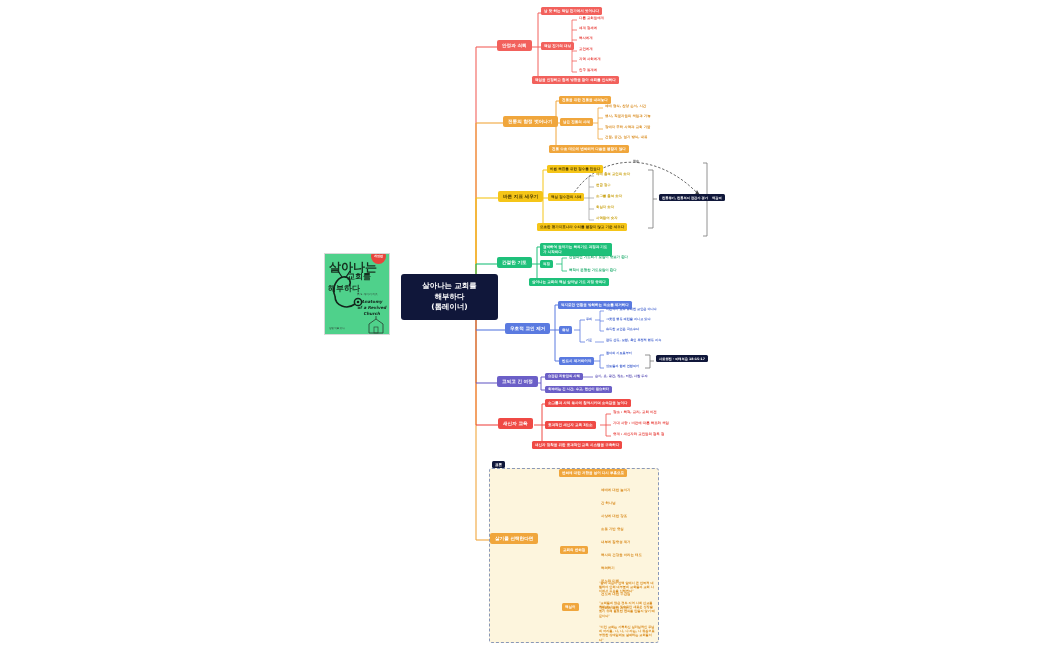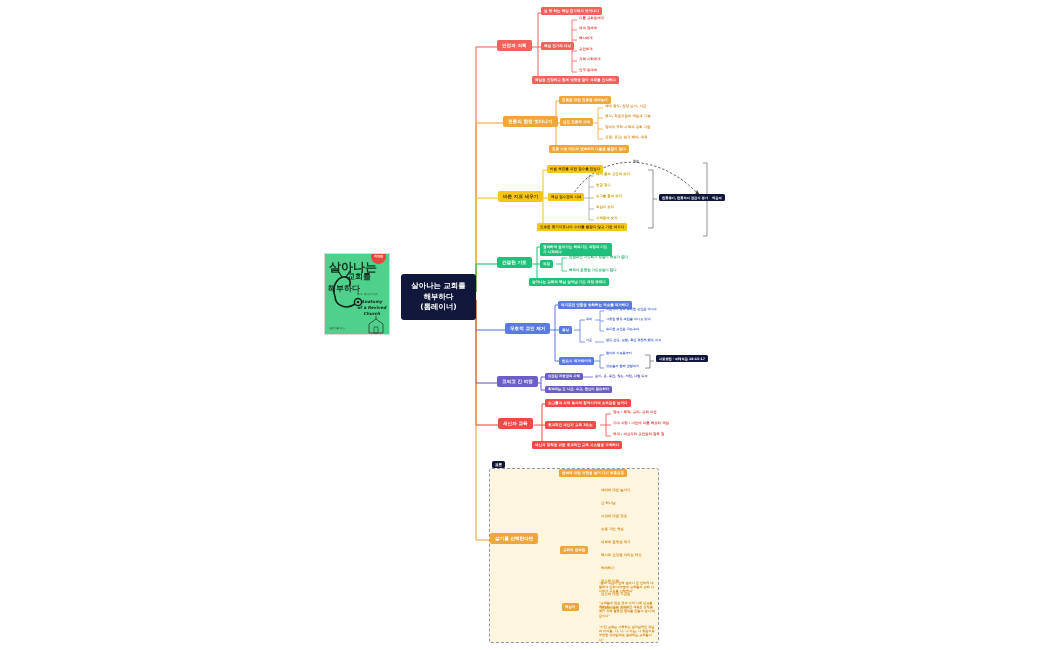--- a/index.html
+++ b/index.html
@@ -315,21 +315,21 @@
 of a Revived
 Church</div>
     <div class="pub" style="left:4px; top:72px;">생명의말씀사</div>
     <svg class="church" style="position:absolute; right:2px; bottom:0; width:22px; height:18px; background:transparent;">
       <path d="M4 17 L4 8 L11 3 L18 8 L18 17 Z" fill="none" stroke="#2c4a38" stroke-width="0.9"></path>
       <path d="M11 3 L11 0" stroke="#2c4a38" stroke-width="0.9"></path>
       <rect x="9" y="11" width="4" height="6" fill="none" stroke="#2c4a38" stroke-width="0.7"></rect>
     </svg>
   </div>
 
-  <div class="node root" style="left:401px; top:274px; width:75px;">살아나는 교회를
+  <div class="node root" style="left:401px; top:274px; width:97px;">살아나는 교회를
 해부하다
 (톰레이너)</div>
 
   <div class="node branch c-red" style="left:497px; top:40px;">안정과 쇠퇴</div>
   <div class="node fill c-red" style="left:541px; top:7px;">남 탓 하는 책임 전가에서 벗어나다</div>
   <div class="node fill c-red" style="left:541px; top:42px;">책임 전가의 대상</div>
   <div class="node leaf t-red" style="left:578px; top:16px;">다른 교회들에게</div>
   <div class="node leaf t-red" style="left:578px; top:26px;">세계 정세에</div>
   <div class="node leaf t-red" style="left:578px; top:36px;">목사에게</div>
   <div class="node leaf t-red" style="left:578px; top:47px;">교인에게</div>

